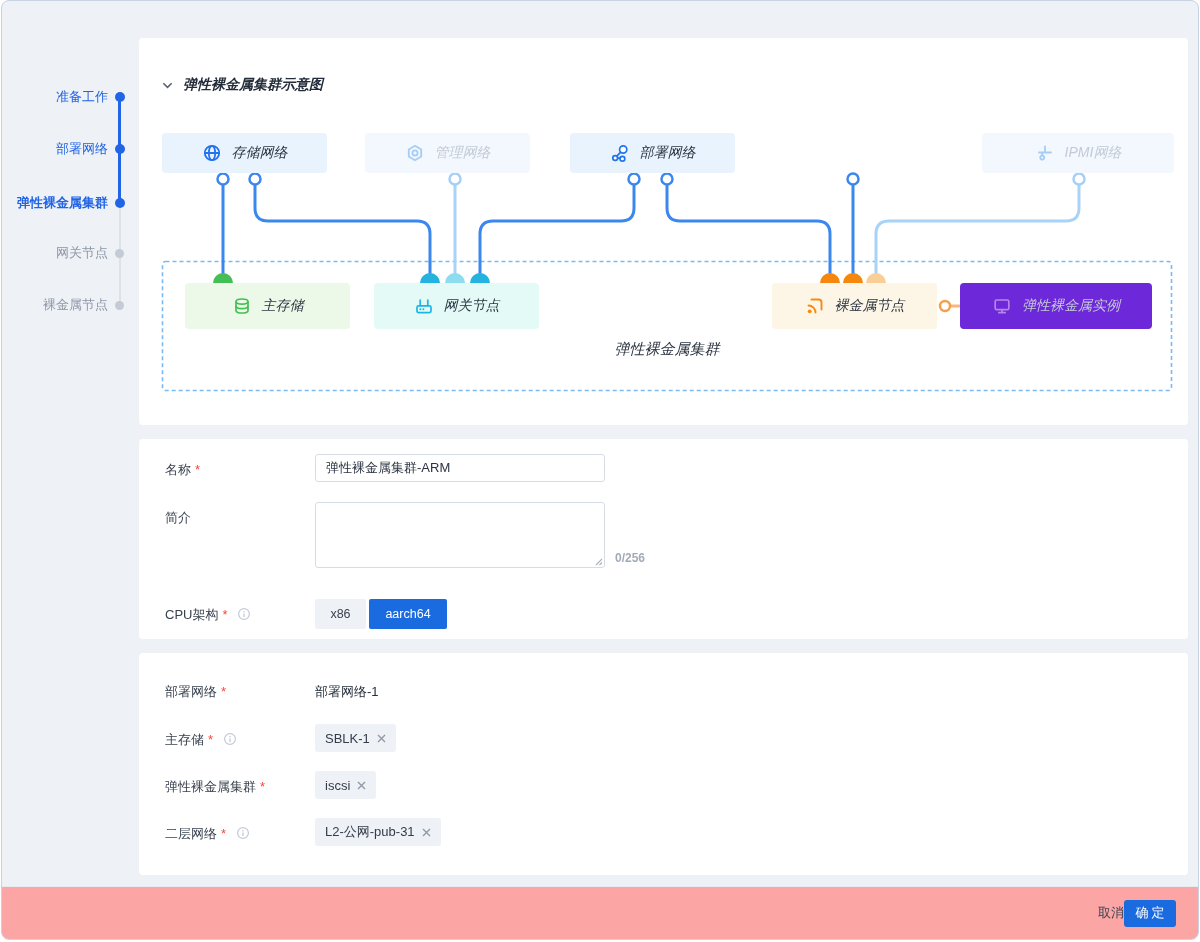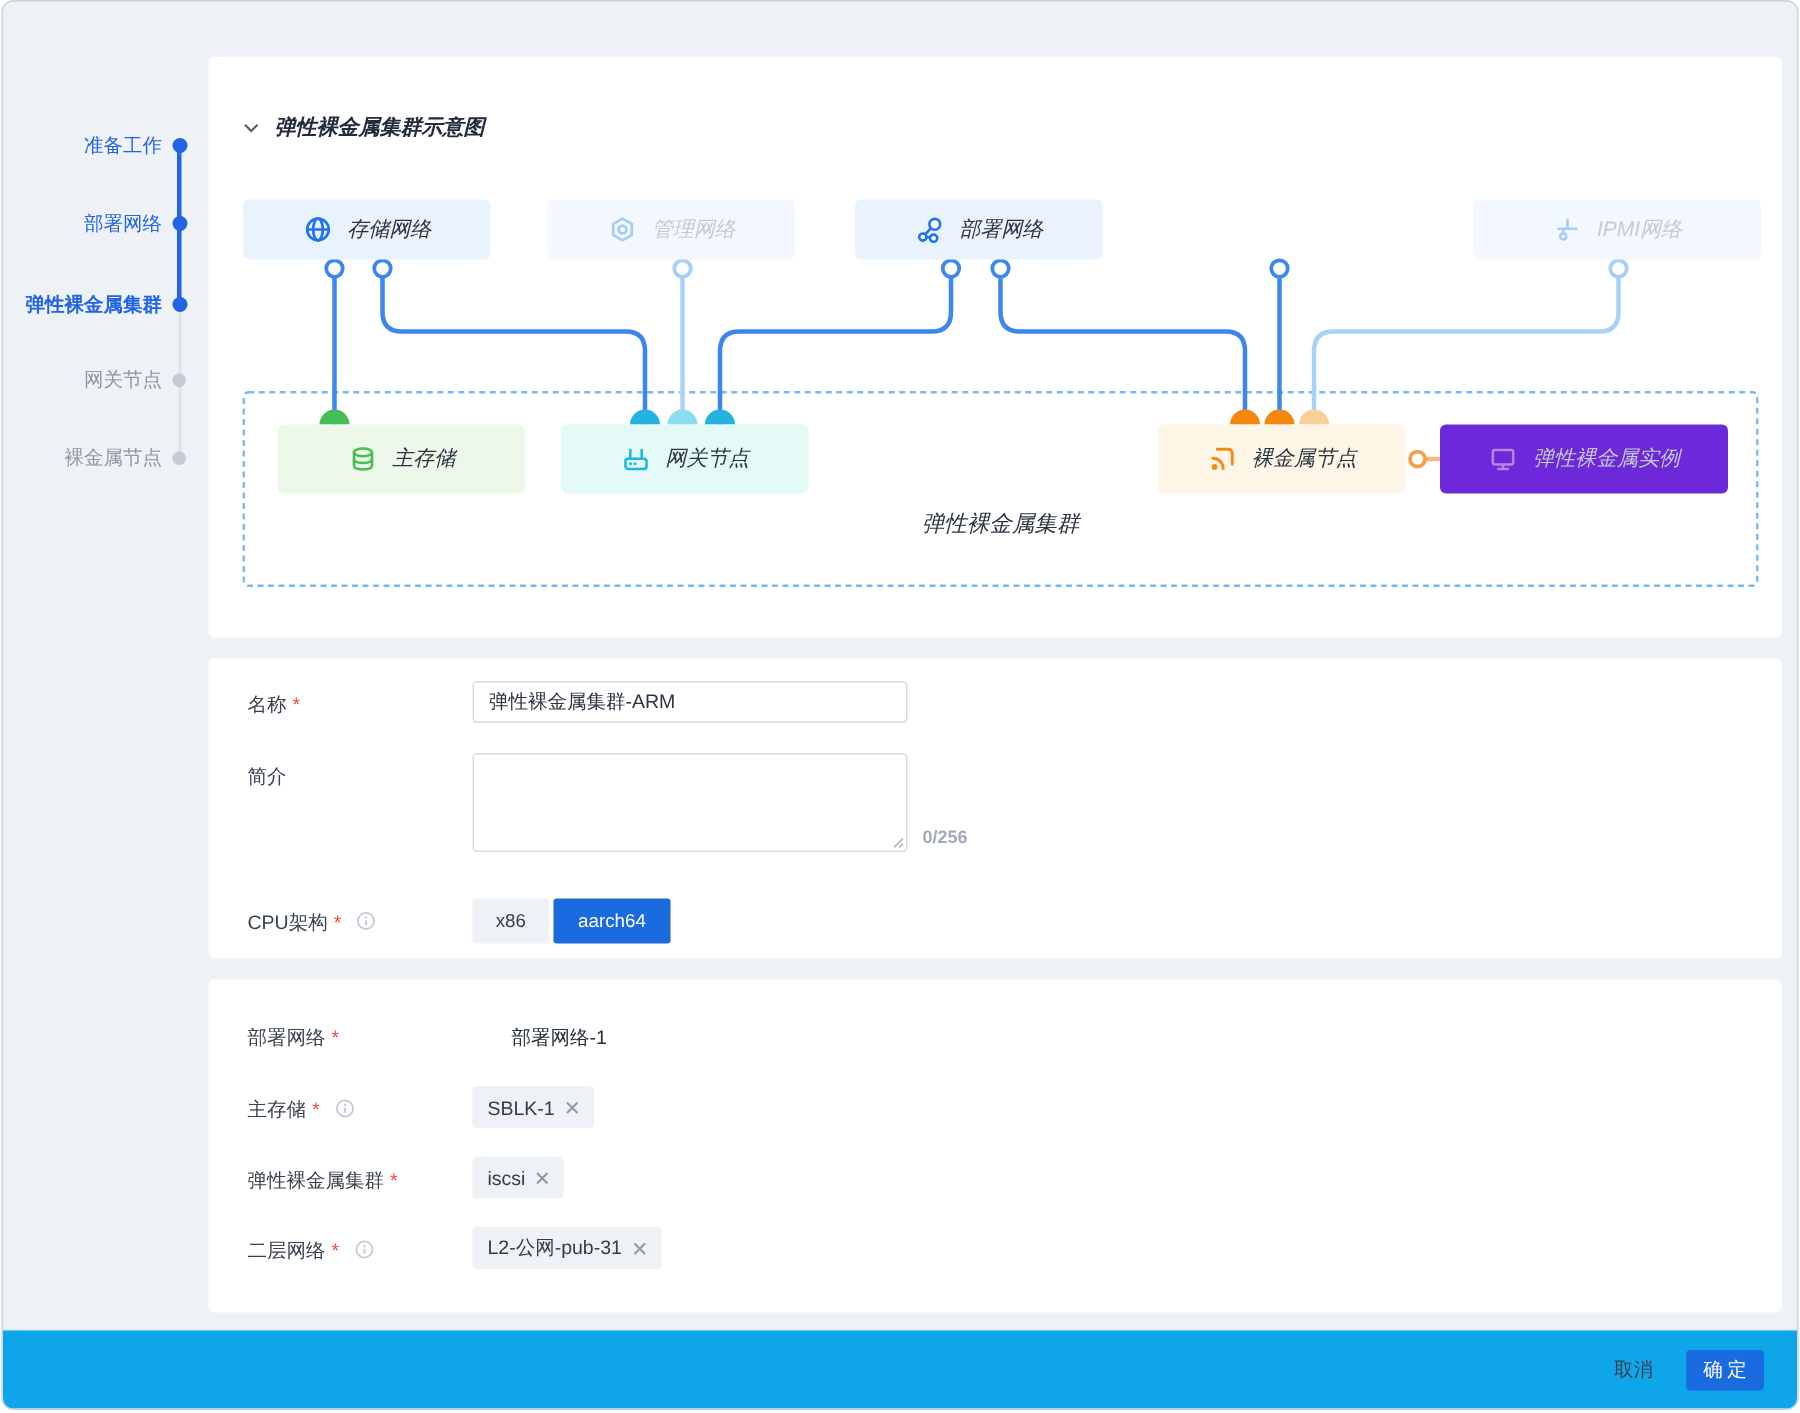--- a/index.html
+++ b/index.html
@@ -61,29 +61,29 @@
   .ta { width:290px; height:66px; border:1px solid #d7dce4; border-radius:3px; padding:6px 10px;
         font-size:13px; color:#2a3341; resize:none; outline:none;
         font-family:"Liberation Sans","DejaVu Sans",sans-serif; }
   .ta-grip { position:absolute; right:2px; bottom:2px; pointer-events:none; }
   .counter { position:absolute; left:476px; top:112px; font-size:12px; color:#a3abb8;font-weight:bold; }
   .seg { position:absolute; left:176px; top:160px; display:flex; gap:3px; }
   .seg-btn { height:30px; border:none; border-radius:2px; font-size:12.5px; cursor:pointer;
              font-family:"Liberation Sans","DejaVu Sans",sans-serif; }
   .seg-btn.plain { width:51px; background:#eef1f5; color:#39424f; }
   .seg-btn.active { width:78px; background:#1a6ae0; color:#fff; }
-  .plain-value { position:absolute; left:176px; font-size:13px; color:#262f3c;margin-left:26px; }
+  .plain-value { position:absolute; left:176px; font-size:13px; color:#262f3c; }
   .tag { position:absolute; left:176px; height:28px; display:inline-flex; align-items:center; gap:7px;
          background:#eef1f5; border-radius:3px; padding:0 10px; font-size:13px; color:#333c4a; }
   .tag .x { display:flex; cursor:pointer; }
 
   
-  .footer { position:absolute; left:0; right:0; bottom:0; height:53px; background:#0ea5e9;
+  .footer { position:absolute; left:0; right:0; bottom:0; height:53px; background:#fca5a5;
             border-top:1px solid #e7ebf1; display:flex; align-items:center; justify-content:flex-end;
-            gap:22px; padding-right:22px; }
+            padding-right:22px; }
   .btn-cancel { background:none; border:none; font-size:13px; color:#39424f; cursor:pointer;
                 font-family:"Liberation Sans","DejaVu Sans",sans-serif; }
   .btn-confirm { width:52px; height:27px; background:#1a6ae0; color:#fff; border:none; border-radius:3px;
                  font-size:13px; letter-spacing:3px; padding-left:3px; cursor:pointer;
                  font-family:"Liberation Sans","DejaVu Sans",sans-serif; }
 </style>
 </head>
 <body>
 
 <div class="page">

